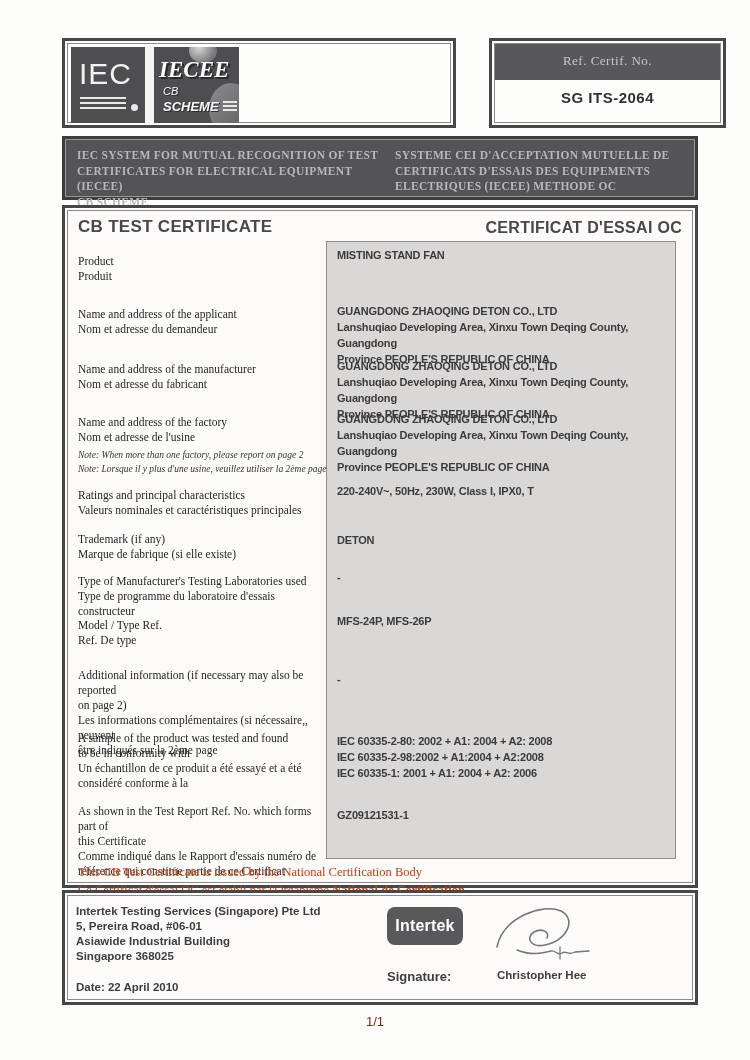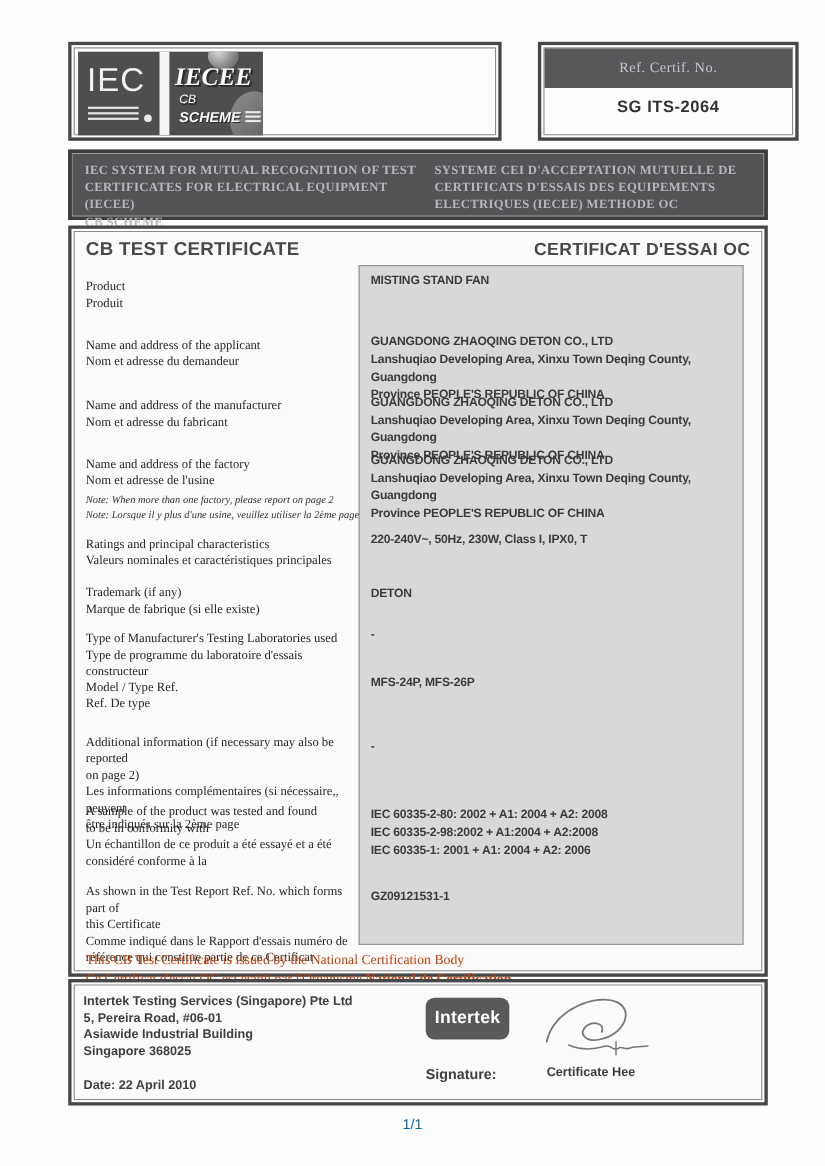--- a/index.html
+++ b/index.html
@@ -76,21 +76,21 @@
         font-weight:bold;font-size:11.5px;color:#3e3e40;}
   .intertek-logo{position:absolute;left:322px;top:14px;width:76px;height:38px;background:#59595c;
         border-radius:8px;color:#fff;font-family:"Liberation Sans",sans-serif;font-size:16px;
         font-weight:bold;text-align:center;line-height:38px;letter-spacing:.2px;}
   .sig-label{position:absolute;left:322px;top:76px;font-family:"Liberation Sans",sans-serif;
         font-size:13px;font-weight:bold;color:#3e3e40;}
   .sig-name{position:absolute;left:432px;top:76px;font-family:"Liberation Sans",sans-serif;
         font-size:11.5px;font-weight:bold;color:#3e3e40;}
   .sig-svg{position:absolute;left:418px;top:4px;}
   .pagenum{position:absolute;left:0;right:0;top:1014px;text-align:center;
-        font-family:"Liberation Sans",sans-serif;font-size:13px;color:#0369a1;}
+        font-family:"Liberation Sans",sans-serif;font-size:13px;color:#7f1d1d;}
 </style>
 </head>
 <body>
 
 <div class="page">
 
   <div class="frame hdr-left">
     <div class="logo-panel">
       <div class="iec-word">IEC</div>
       <div class="iec-lines">
@@ -206,17 +206,17 @@
 Asiawide Industrial Building
 Singapore 368025</div>
     <div class="dateline">Date:  22 April 2010</div>
     <div class="intertek-logo">Intertek</div>
     <svg class="sig-svg" width="130" height="70" viewBox="0 0 130 70">
       <path d="M14,50 C20,20 60,6 78,14 C94,22 84,44 62,48 C48,51 42,41 51,35 C58,31 67,34 64,41" fill="none" stroke="#76767a" stroke-width="1.6" stroke-linecap="round"></path>
       <path d="M34,53 C48,59 60,56 68,54 C73,53 74,59 79,56 C83,53 85,59 92,55 L106,54" fill="none" stroke="#76767a" stroke-width="1.4" stroke-linecap="round"></path>
       <path d="M77,50 L77,62" fill="none" stroke="#76767a" stroke-width="1.3" stroke-linecap="round"></path>
     </svg>
     <div class="sig-label">Signature:</div>
-    <div class="sig-name">Certificate Hee</div>
+    <div class="sig-name">Christopher Hee</div>
   </div>
 
   <div class="pagenum">1/1</div>
 </div>
 
 </body></html>

